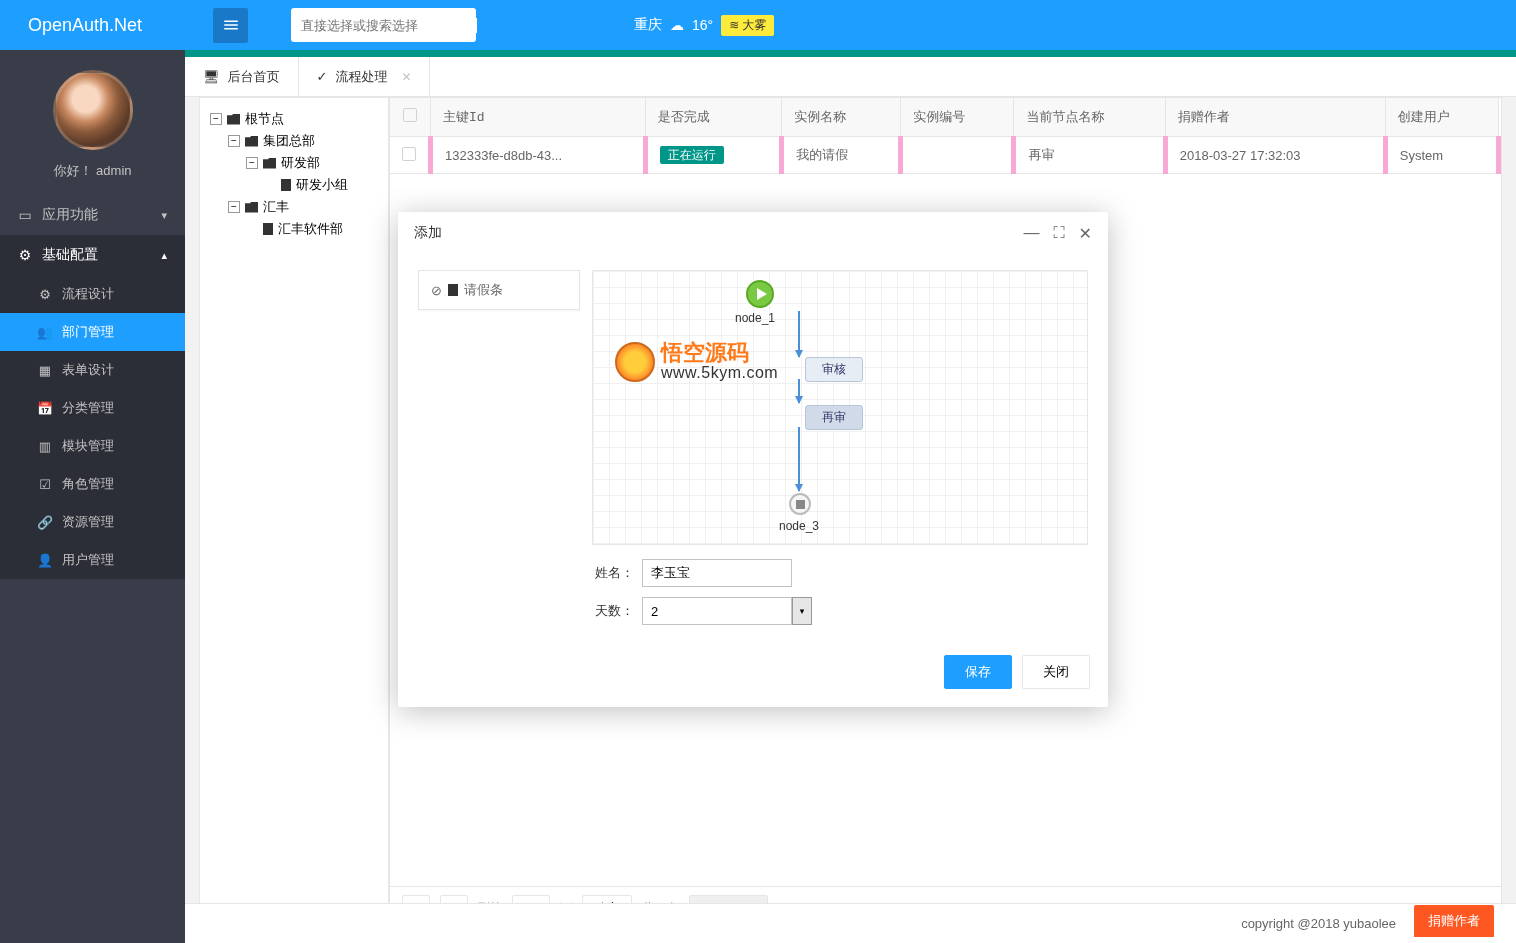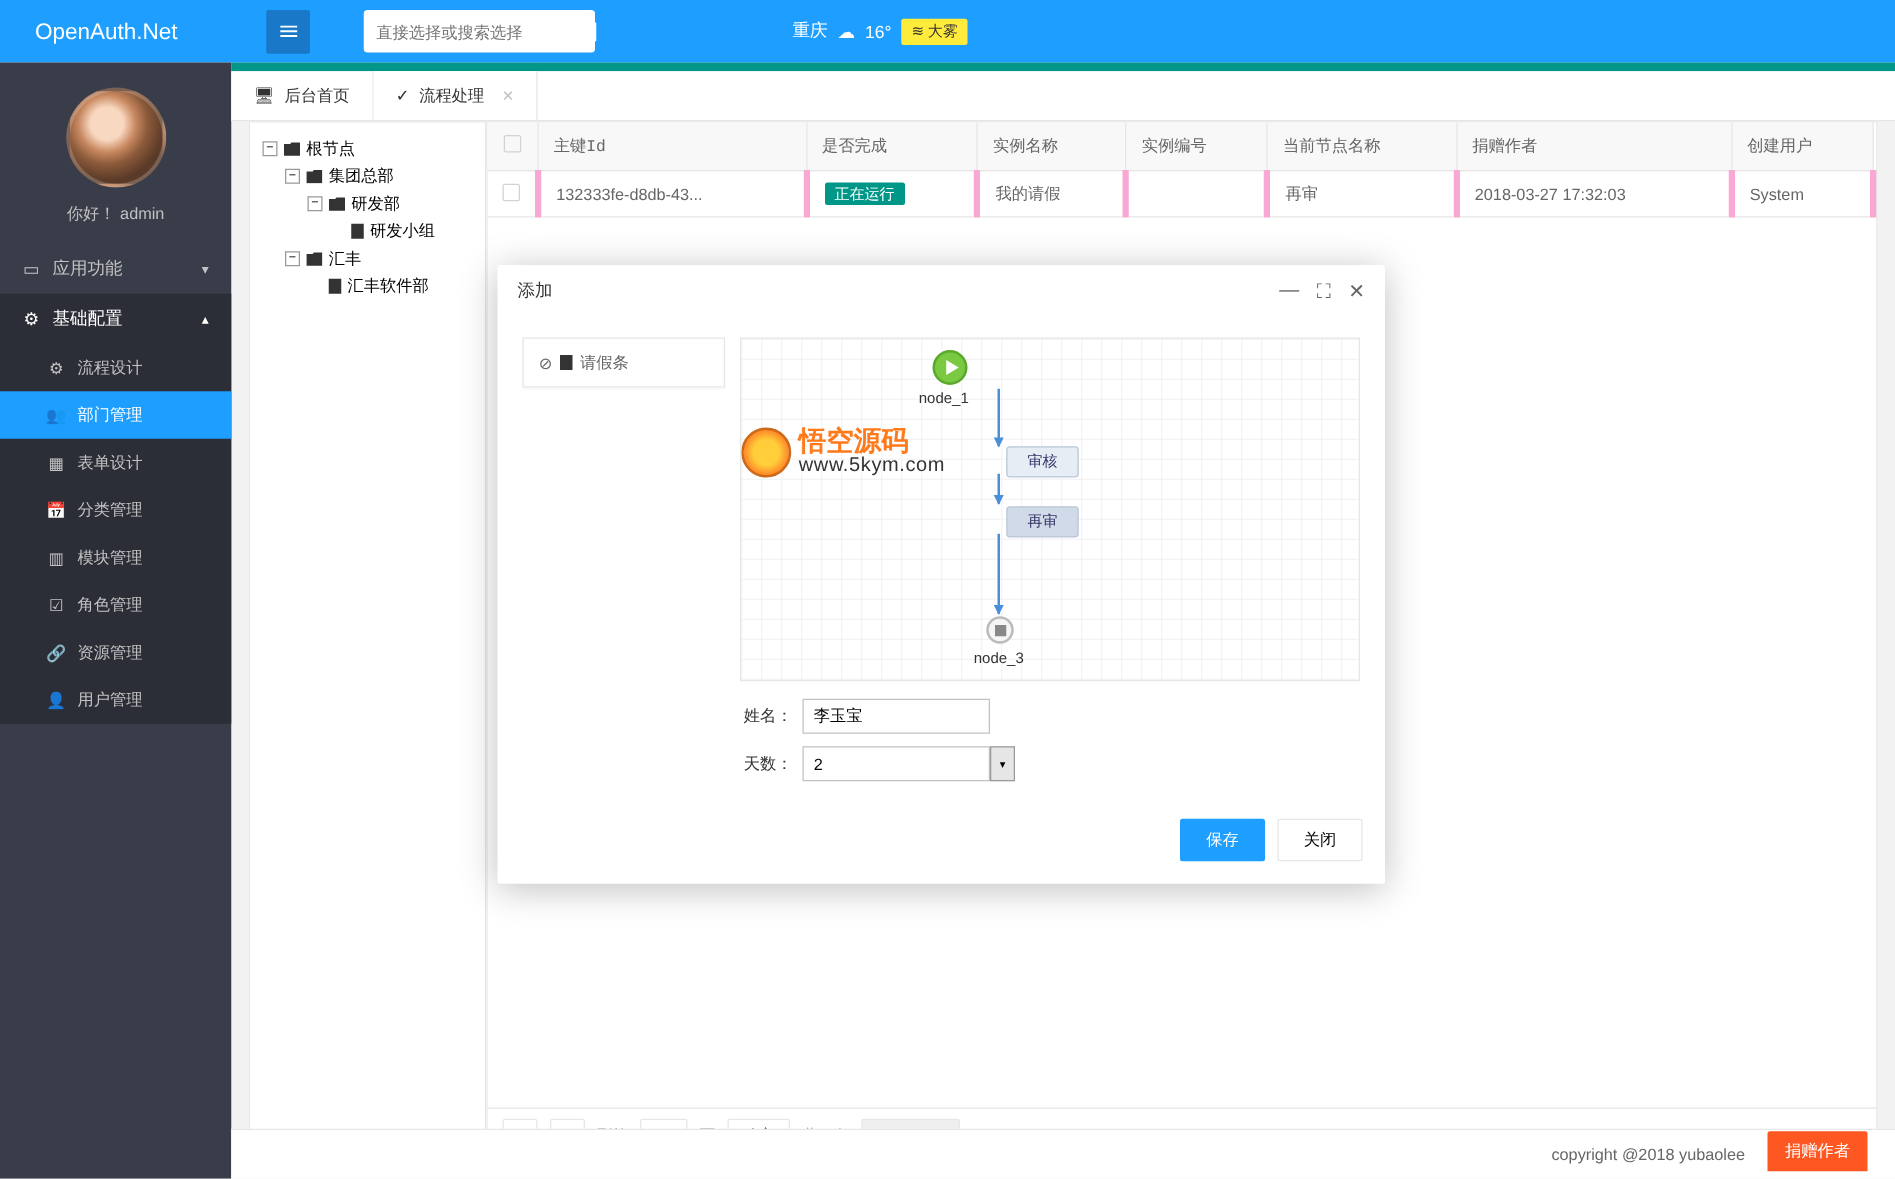--- a/index.html
+++ b/index.html
@@ -80,21 +80,21 @@
 .modal-controls { display: flex; gap: 14px; }
 .modal-controls span { cursor: pointer; font-size: 16px; color: #666; display: flex; align-items: center; }
 .modal-tabs { display: flex; border-bottom: 1px solid #e6e6e6; padding: 0 16px; }
 .modal-tab { padding: 10px 14px; font-size: 13px; cursor: pointer; color: #333; border-bottom: 2px solid transparent; }
 .modal-tab.active { color: #009688; border-bottom-color: #009688; }
 .modal-body { padding: 16px 20px 18px; display: flex; gap: 12px; }
 .form-list { width: 162px; }
 .form-item { border: 1px solid #e6e6e6; padding: 10px 12px; font-size: 13px; display: flex; align-items: center; gap: 6px; color: #666; box-shadow: 0 1px 2px rgba(0,0,0,0.05); }
 .flow-preview { flex: 1; }
 .flow-canvas { height: 275px; border: 1px solid #e6e6e6; background-color: #fff; background-image: linear-gradient(#f0f0f0 1px, transparent 1px), linear-gradient(90deg, #f0f0f0 1px, transparent 1px); background-size: 16px 16px; position: relative; overflow: hidden; }
-.watermark { position: absolute; left: 0; top: 70px; width: 240px; display: flex; align-items: center; gap: 6px; pointer-events: none; }
+.watermark { position: absolute; left: 22px; top: 70px; width: 240px; display: flex; align-items: center; gap: 6px; pointer-events: none; }
 .wm-icon { width: 40px; height: 40px; border-radius: 50%; background: radial-gradient(circle, #ffce3a 40%, #ff8a2a 70%); border: 2px solid #cc6a1a; }
 .wm-text { font-size: 22px; font-weight: 700; color: #ff7a1a; line-height: 1.05; }
 .wm-sub { font-size: 16px; color: #333; font-weight: 400; letter-spacing: 0.5px; }
 .node-start { position: absolute; left: 153px; top: 9px; width: 28px; height: 28px; border-radius: 50%; background: #7ac943; border: 2px solid #5aa929; display: flex; align-items: center; justify-content: center; }
 .node-start:after { content: ""; border-left: 10px solid #fff; border-top: 6px solid transparent; border-bottom: 6px solid transparent; margin-left: 3px; }
 .node-label { position: absolute; font-size: 12px; color: #333; }
 .node-box { position: absolute; background: #e6edf5; border: 1px solid #b8c5d6; border-radius: 3px; padding: 3px 16px; font-size: 12px; color: #336; }
 .node-end { position: absolute; left: 196px; top: 222px; width: 22px; height: 22px; border-radius: 50%; background: #f5f5f5; border: 2px solid #bbb; display: flex; align-items: center; justify-content: center; }
 .node-end:after { content: ""; width: 9px; height: 9px; background: #888; }
 .arrow { position: absolute; width: 2px; background: #4a90d9; }

